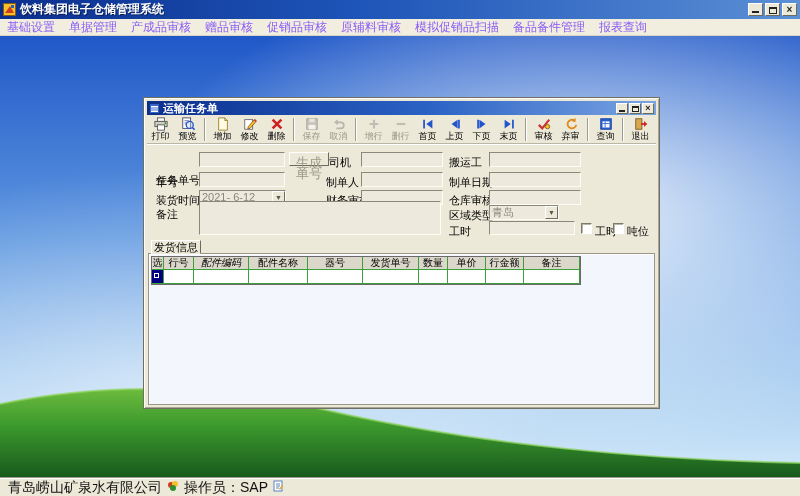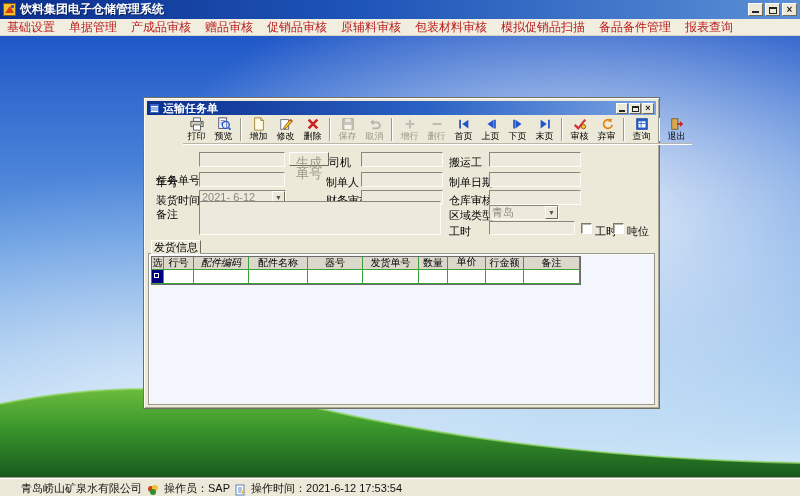--- a/index.html
+++ b/index.html
@@ -15,49 +15,49 @@
   .titlebar .ttl{white-space:nowrap;text-shadow:1px 1px 0 rgba(0,0,0,.45);}
   .wctrls{margin-left:auto;display:flex;gap:2px;}
   .wbtn{width:15px;height:13px;background:#ece9d8;border:1px solid;
     border-color:#fff #6d6a5e #6d6a5e #fff;position:relative;padding:0;}
   .wbtn .g-min{position:absolute;left:3px;bottom:2px;width:7px;height:2px;background:#222;}
   .wbtn .g-max{position:absolute;left:3px;top:3px;width:8px;height:7px;border:1px solid #222;border-top-width:2px;}
   .wbtn .g-x{position:absolute;left:0;top:-1px;width:100%;text-align:center;font-size:10px;font-weight:bold;color:#222;line-height:13px;}
 
   
   .menubar{position:absolute;left:0;top:19px;width:800px;height:17px;background:#f1eee0;
-    display:flex;align-items:center;font-size:12px;color:#b91c1c;border-bottom:1px solid #d9d5c5;}
+    display:flex;align-items:center;font-size:12px;color:#8b5cf6;border-bottom:1px solid #d9d5c5;}
   .mitem{padding:1px 7px;white-space:nowrap;cursor:default;}
 
   
   .mdi{position:absolute;left:0;top:36px;width:800px;height:482px;overflow:hidden;}
   .mdi svg.wall{position:absolute;left:0;top:0;}
 
   
   .statusbar{position:absolute;left:0;top:478px;width:800px;height:18px;background:#ece9d8;
-    border-top:1px solid #fff;box-shadow:0 -1px 0 #9c9a8c;display:flex;align-items:flex-end;
-    gap:5px;padding:0 21px;font-size:11px;color:#111;white-space:nowrap;}
+    border-top:1px solid #fff;box-shadow:0 -1px 0 #9c9a8c;display:flex;align-items:flex-start;
+    gap:5px;padding:0 8px;font-size:14px;color:#111;white-space:nowrap;}
 
   
   .dialog{position:absolute;left:143px;top:97px;width:517px;height:312px;background:#ece9d8;
     border:1px solid #716f64;box-shadow:inset 1px 1px 0 #fdfcf7,inset -1px -1px 0 #a9a695;
     padding:3px;}
   .dbody{position:relative;width:509px;height:304px;}
   .dtitle{position:absolute;left:0;top:0;width:509px;height:14px;
     background:linear-gradient(90deg,#0b2f8e 0%,#2a62c4 55%,#7aa3e2 100%);
     color:#fff;font-size:11px;font-weight:bold;display:flex;align-items:center;gap:3px;padding:0 2px;}
   .dctrls{margin-left:auto;display:flex;gap:1px;}
   .dbtn{width:12px;height:11px;background:#ece9d8;border:1px solid;border-color:#fff #6d6a5e #6d6a5e #fff;position:relative;padding:0;}
   .dbtn .g-min{position:absolute;left:2px;bottom:1px;width:6px;height:2px;background:#222;}
   .dbtn .g-max{position:absolute;left:2px;top:2px;width:7px;height:6px;border:1px solid #222;border-top-width:2px;}
   .dbtn .g-x{position:absolute;left:0;top:-1px;width:100%;text-align:center;font-size:9px;font-weight:bold;color:#222;line-height:11px;}
 
   
   .dtoolbar{position:absolute;left:0;top:15px;width:509px;height:28px;display:flex;
-    align-items:flex-start;border-bottom:1px solid #b9b6a7;box-shadow:0 1px 0 #fff;margin-left:36px;}
+    align-items:flex-start;border-bottom:1px solid #b9b6a7;box-shadow:0 1px 0 #fff;}
   .tbtn{width:27px;height:27px;display:flex;flex-direction:column;align-items:center;
     justify-content:flex-start;gap:0;background:transparent;border:none;padding:1px 0 0;
     font-size:9px;color:#000;font-family:inherit;line-height:10px;}
   .tbtn .ticon{width:14px;height:14px;display:block;}
   .tbtn.disabled{color:#9a9889;}
   .tbtn.disabled .ticon{filter:grayscale(1) opacity(.45);}
   .tsep{width:1px;height:23px;margin:2px 3px 0;border-left:1px solid #9c9a8c;border-right:1px solid #fff;}
 
   
   .dform{position:absolute;left:0;top:43px;width:509px;height:97px;font-size:11px;}
@@ -116,21 +116,20 @@
     </span>
   </div>
 
   <div class="menubar">
       <span class="mitem">基础设置</span>
       <span class="mitem">单据管理</span>
       <span class="mitem">产成品审核</span>
       <span class="mitem">赠品审核</span>
       <span class="mitem">促销品审核</span>
       <span class="mitem">原辅料审核</span>
-      <span class="mitem">包装材料审核</span>
       <span class="mitem">模拟促销品扫描</span>
       <span class="mitem">备品备件管理</span>
       <span class="mitem">报表查询</span>
     </div>
 
   <div class="mdi">
     <svg class="wall" width="800" height="442" viewBox="0 0 800 442" preserveAspectRatio="none">
       <defs>
         <linearGradient id="sky" x1="0" y1="0" x2="0" y2="1">
           <stop offset="0" stop-color="#2058c8"></stop>
@@ -363,21 +362,21 @@
         <div class="tabpage">
           <div class="grid">
               <div class="grow ghead">
                 <div class="gcell" style="width: 12px;">选</div>
                 <div class="gcell" style="width: 30px;">行号</div>
                 <div class="gcell" style="width: 55px; font-style: italic;">配件编码</div>
                 <div class="gcell" style="width: 59px;">配件名称</div>
                 <div class="gcell" style="width: 55px;">器号</div>
                 <div class="gcell" style="width: 56px;">发货单号</div>
                 <div class="gcell" style="width: 29px;">数量</div>
-                <div class="gcell" style="width: 38px; font-family: Liberation Mono, monospace;">单价</div>
+                <div class="gcell" style="width: 38px;">单价</div>
                 <div class="gcell" style="width: 38px;">行金额</div>
                 <div class="gcell" style="width: 56px;">备注</div>
               </div>
               <div class="grow gdata">
                 <div class="gcell sel" style="width: 12px;">
                   <span class="mark"></span>
                 </div>
                 <div class="gcell" style="width: 30px;"></div>
                 <div class="gcell" style="width: 55px;"></div>
                 <div class="gcell" style="width: 59px;"></div>
@@ -404,16 +403,15 @@
         </svg>
     </span>
     <span>操作员：SAP</span>
     <span style="width:11px;height:12px;display:block;">
       <svg width="11" height="12" viewBox="0 0 11 12">
           <rect x="1" y="1" width="8" height="10" fill="#fff" stroke="#5a82c0"></rect>
           <path d="M3 4 h4 M3 6 h4 M3 8 h3" stroke="#5a82c0" stroke-width="1"></path>
           <path d="M7 10 L10 6 L9 5 L6 9 Z" fill="#f0a818"></path>
         </svg>
     </span>
-    <span>操作时间：2021-6-12 17:53:54</span>
   </div>
 
 </div>
 
 </body></html>

